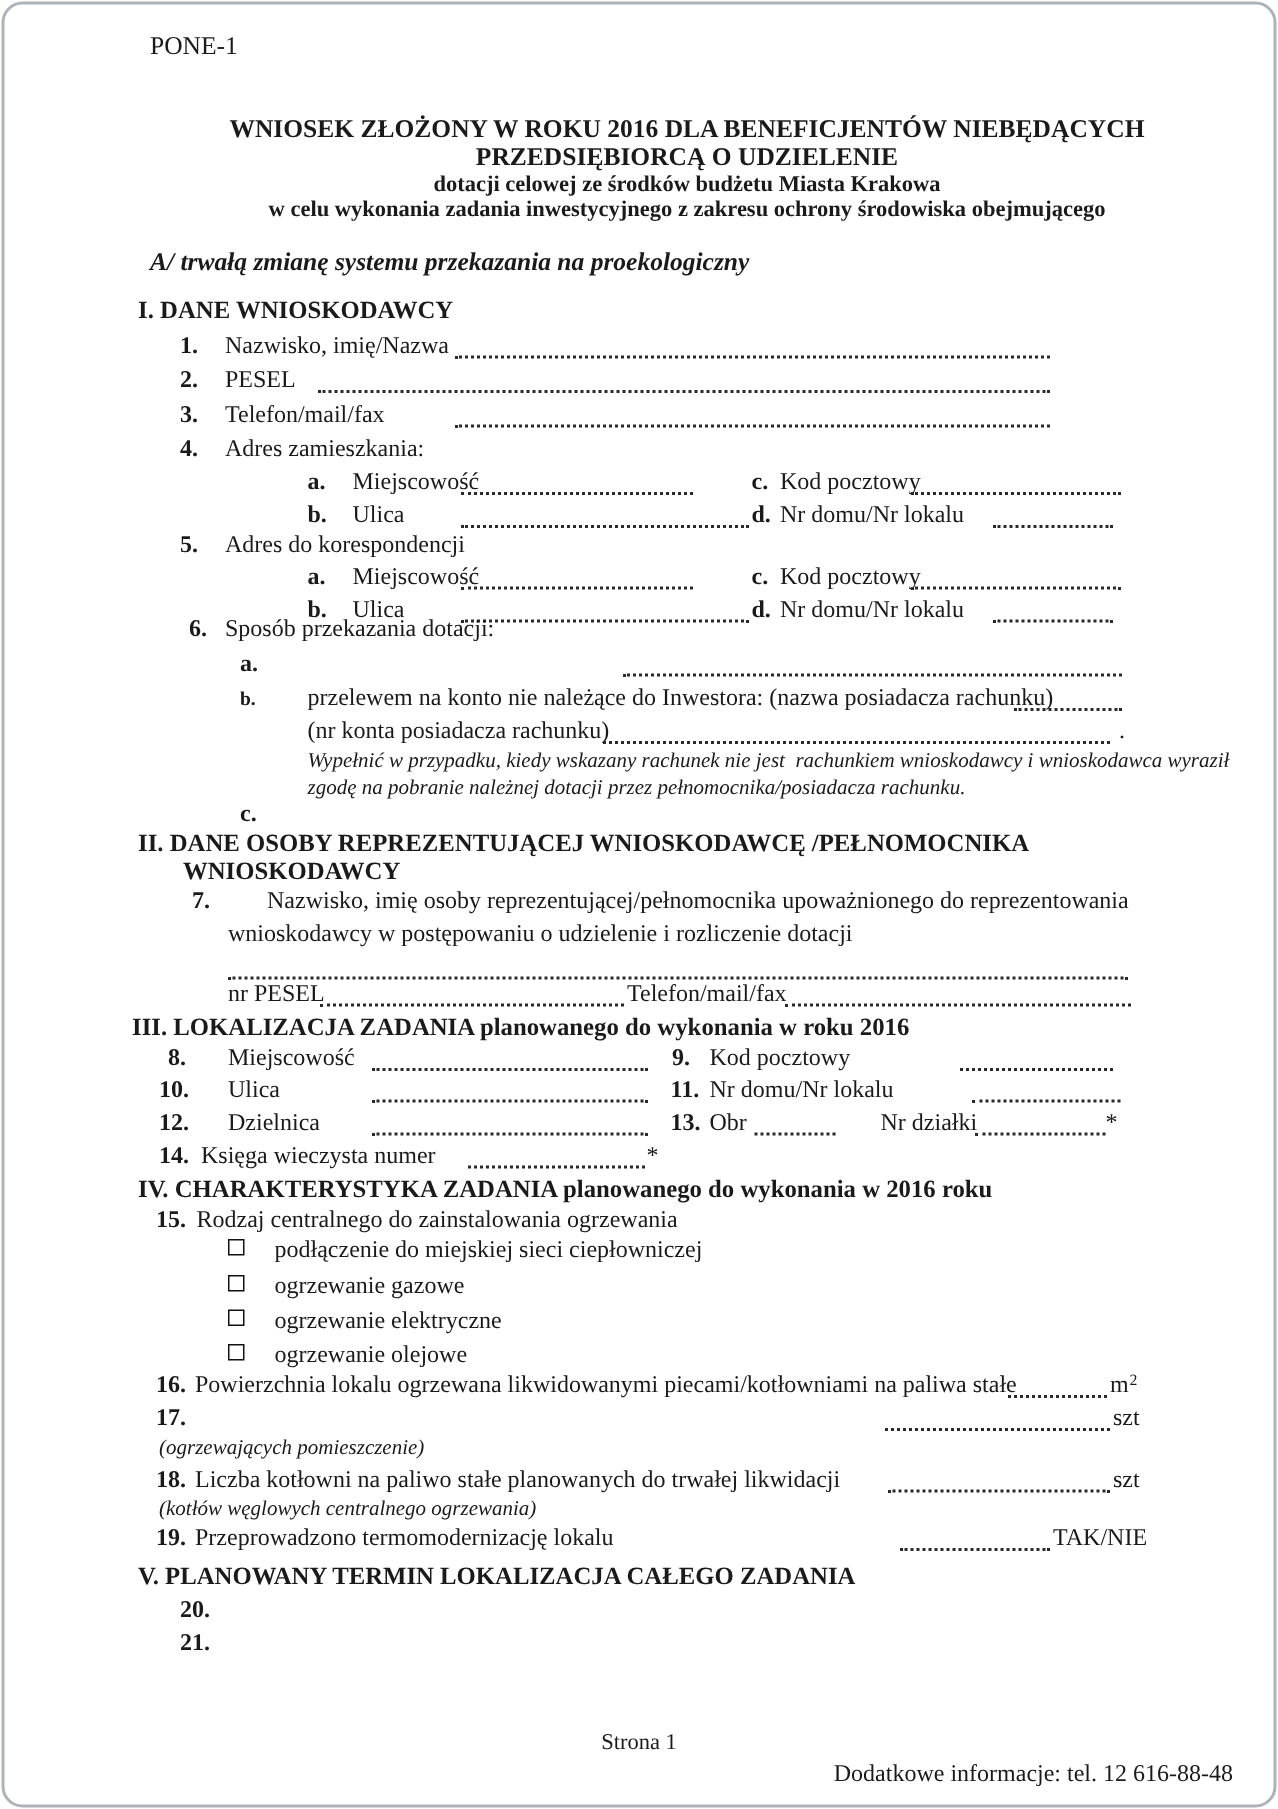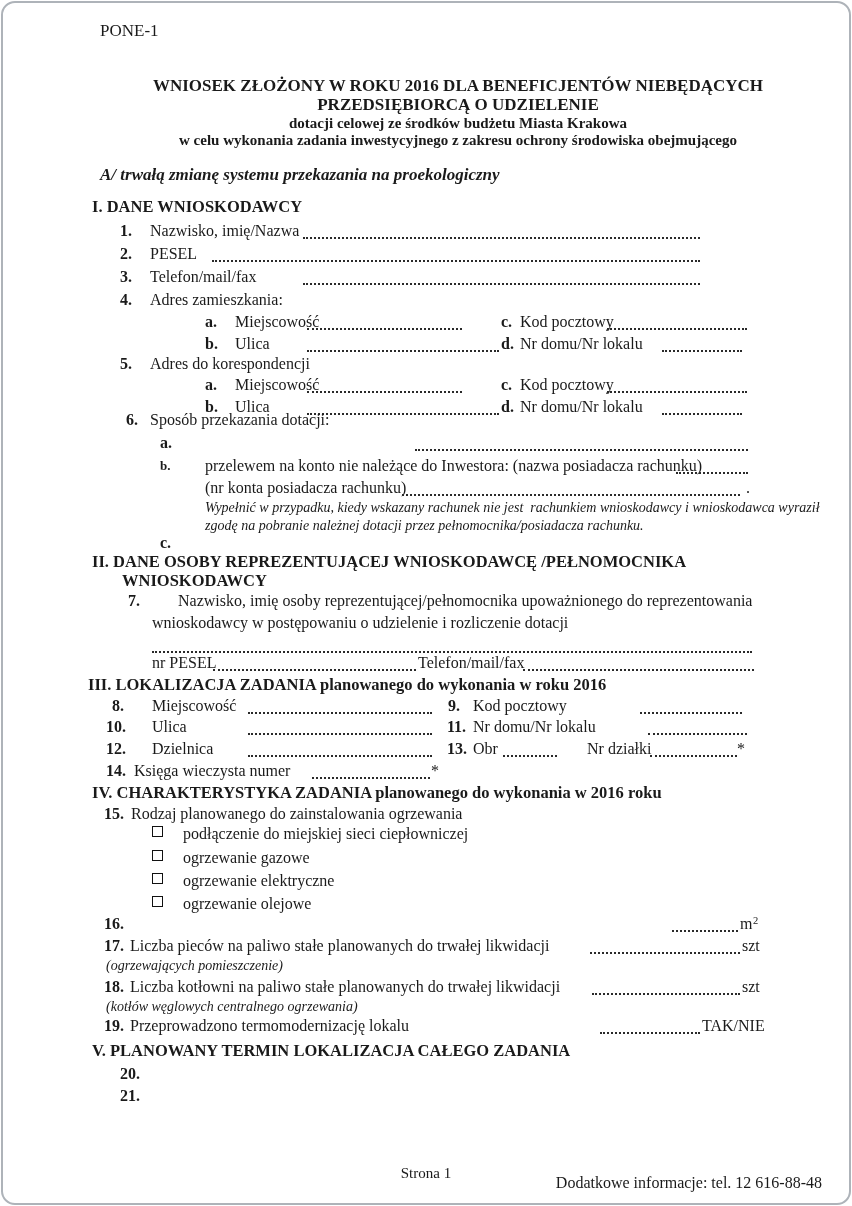--- a/index.html
+++ b/index.html
@@ -77,30 +77,30 @@
       <div class="line " style="top: 590px;"><span class="s-b seg" style="left: 128px;">7.</span><span class="s-r seg" style="left: 134px; margin-left: 44px;">Nazwisko, imię osoby reprezentującej/pełnomocnika upoważnionego do reprezentowania</span></div>
       <div class="line " style="top: 612px;"><span class="s-r seg" style="left: 152px;">wnioskodawcy w postępowaniu o udzielenie i rozliczenie dotacji</span></div>
       <div class="line " style="top: 634px;"><span class="dots seg" style="width: 600px; left: 152px;"></span></div>
       <div class="line " style="top: 652px;"><span class="s-r seg" style="left: 152px;">nr PESEL</span><span class="dots seg" style="width: 203px; left: 213px;"></span><span class="s-r seg" style="left: 418px;">Telefon/mail/fax</span><span class="dots seg" style="width: 231px; left: 523px;"></span></div>
       <div class="line h" style="top: 674px;"><span class="s-b seg" style="left: 88px;">III. LOKALIZACJA ZADANIA planowanego do wykonania w roku 2016</span></div>
       <div class="line " style="top: 695px;"><span class="s-b seg" style="left: 112px;">8.</span><span class="s-r seg" style="left: 152px;">Miejscowość</span><span class="dots seg" style="width: 184px; left: 248px;"></span><span class="s-b seg" style="left: 448px;">9.</span><span class="s-r seg" style="left: 473px;">Kod pocztowy</span><span class="dots seg" style="width: 102px; left: 640px;"></span></div>
       <div class="line " style="top: 716px;"><span class="s-b seg" style="left: 106px;">10.</span><span class="s-r seg" style="left: 152px;">Ulica</span><span class="dots seg" style="width: 184px; left: 248px;"></span><span class="s-b seg" style="left: 447px;">11.</span><span class="s-r seg" style="left: 473px;">Nr domu/Nr lokalu</span><span class="dots seg" style="width: 99px; left: 648px;"></span></div>
       <div class="line " style="top: 738px;"><span class="s-b seg" style="left: 106px;">12.</span><span class="s-r seg" style="left: 152px;">Dzielnica</span><span class="dots seg" style="width: 184px; left: 248px;"></span><span class="s-b seg" style="left: 447px;">13.</span><span class="s-r seg" style="left: 473px;">Obr</span><span class="dots seg" style="width: 54px; left: 503px;"></span><span class="s-r seg" style="left: 587px;">Nr działki</span><span class="dots seg" style="width: 87px; left: 650px;"></span><span class="s-r seg" style="left: 737px;">*</span></div>
       <div class="line " style="top: 760px;"><span class="s-b seg" style="left: 106px;">14.</span><span class="s-r seg" style="left: 134px;">Księga wieczysta numer</span><span class="dots seg" style="width: 118px; left: 312px;"></span><span class="s-r seg" style="left: 431px;">*</span></div>
       <div class="line h" style="top: 782px;"><span class="s-b seg" style="left: 92px;">IV. CHARAKTERYSTYKA ZADANIA planowanego do wykonania w 2016 roku</span></div>
-      <div class="line " style="top: 803px;"><span class="s-b seg" style="left: 104px;">15.</span><span class="s-r seg" style="left: 131px;">Rodzaj planowanego do zainstalowania ogrzewania</span></div>
+      <div class="line " style="top: 803px;"><span class="s-b seg" style="left: 104px;">15.</span><span class="s-r seg" style="left: 131px;">Rodzaj centralnego do zainstalowania ogrzewania</span></div>
       <div class="line " style="top: 823px;"><span class="cb seg" style="left: 152px;"></span><span class="s-r seg" style="left: 183px;">podłączenie do miejskiej sieci ciepłowniczej</span></div>
       <div class="line " style="top: 847px;"><span class="cb seg" style="left: 152px;"></span><span class="s-r seg" style="left: 183px;">ogrzewanie gazowe</span></div>
       <div class="line " style="top: 870px;"><span class="cb seg" style="left: 152px;"></span><span class="s-r seg" style="left: 183px;">ogrzewanie elektryczne</span></div>
       <div class="line " style="top: 893px;"><span class="cb seg" style="left: 152px;"></span><span class="s-r seg" style="left: 183px;">ogrzewanie olejowe</span></div>
-      <div class="line " style="top: 913px;"><span class="s-b seg" style="left: 104px;">16.</span><span class="dots seg" style="width: 66px; left: 672px;"></span><span class="s-r seg" style="left: 740px;">m</span><span class="sup seg" style="left: 753px;">2</span></div>
-      <div class="line " style="top: 935px;"><span class="s-b seg" style="left: 104px;">17.</span><span class="s-r seg" style="left: 130px;">Liczba pieców na paliwo stałe planowanych do trwałej likwidacji</span><span class="dots seg" style="width: 150px; left: 590px;"></span><span class="s-r seg" style="left: 742px;">szt</span></div>
+      <div class="line " style="top: 913px;"><span class="s-b seg" style="left: 104px;">16.</span><span class="s-r seg" style="left: 130px;">Powierzchnia lokalu ogrzewana likwidowanymi piecami/kotłowniami na paliwa stałe</span><span class="dots seg" style="width: 66px; left: 672px;"></span><span class="s-r seg" style="left: 740px;">m</span><span class="sup seg" style="left: 753px;">2</span></div>
+      <div class="line " style="top: 935px;"><span class="s-b seg" style="left: 104px;">17.</span><span class="dots seg" style="width: 150px; left: 590px;"></span><span class="s-r seg" style="left: 742px;">szt</span></div>
       <div class="line " style="top: 955px;"><span class="s-i seg" style="left: 106px; font-size: 14px;">(ogrzewających pomieszczenie)</span></div>
       <div class="line " style="top: 976px;"><span class="s-b seg" style="left: 104px;">18.</span><span class="s-r seg" style="left: 130px;">Liczba kotłowni na paliwo stałe planowanych do trwałej likwidacji</span><span class="dots seg" style="width: 148px; left: 592px;"></span><span class="s-r seg" style="left: 742px;">szt</span></div>
       <div class="line " style="top: 996px;"><span class="s-i seg" style="left: 106px; font-size: 14px;">(kotłów węglowych centralnego ogrzewania)</span></div>
       <div class="line " style="top: 1015px;"><span class="s-b seg" style="left: 104px;">19.</span><span class="s-r seg" style="left: 130px;">Przeprowadzono termomodernizację lokalu</span><span class="dots seg" style="width: 100px; left: 600px;"></span><span class="s-r seg" style="left: 702px;">TAK/NIE</span></div>
       <div class="line h" style="top: 1040px;"><span class="s-b seg" style="left: 92px;">V. PLANOWANY TERMIN LOKALIZACJA CAŁEGO ZADANIA</span></div>
       <div class="line " style="top: 1063px;"><span class="s-b seg" style="left: 120px;">20.</span></div>
       <div class="line " style="top: 1085px;"><span class="s-b seg" style="left: 120px;">21.</span></div>
-      <div class="line f15 ctr0" style="top: 1152px; margin-top: 11px;"><span class="s-r flow">Strona 1</span></div>
+      <div class="line f15 ctr0" style="top: 1152px;"><span class="s-r flow">Strona 1</span></div>
       <div class="line rgt" style="top: 1172px;"><span class="s-r flow">Dodatkowe informacje: tel. 12 616-88-48</span></div>
     </div>
 </div>
 
 </body></html>

